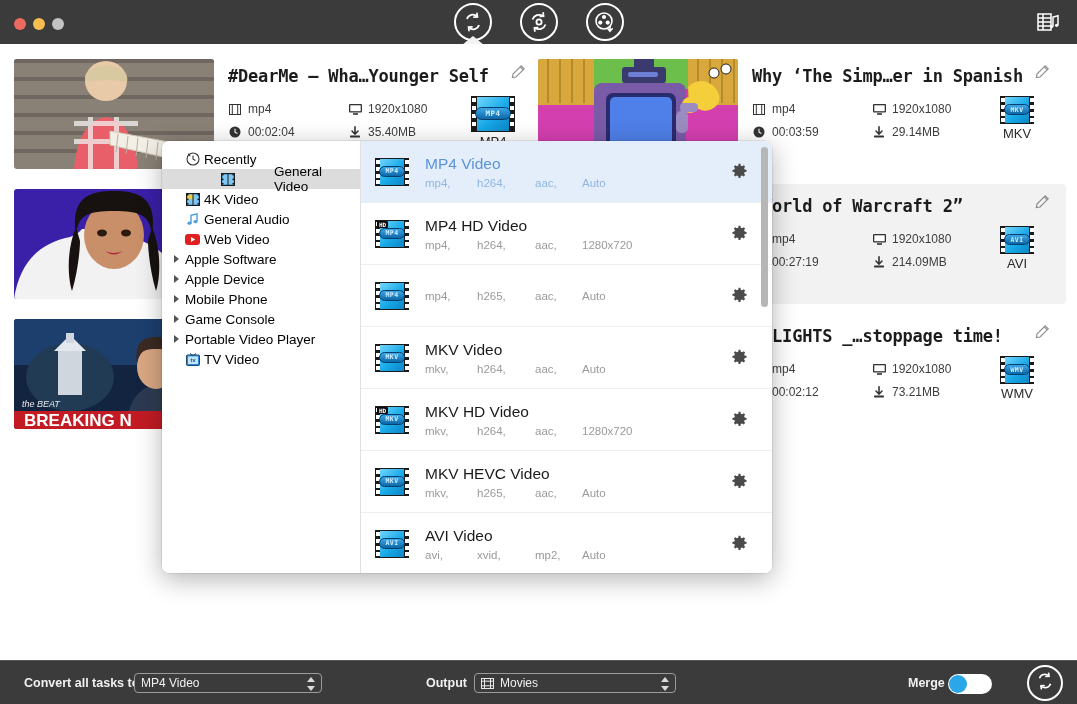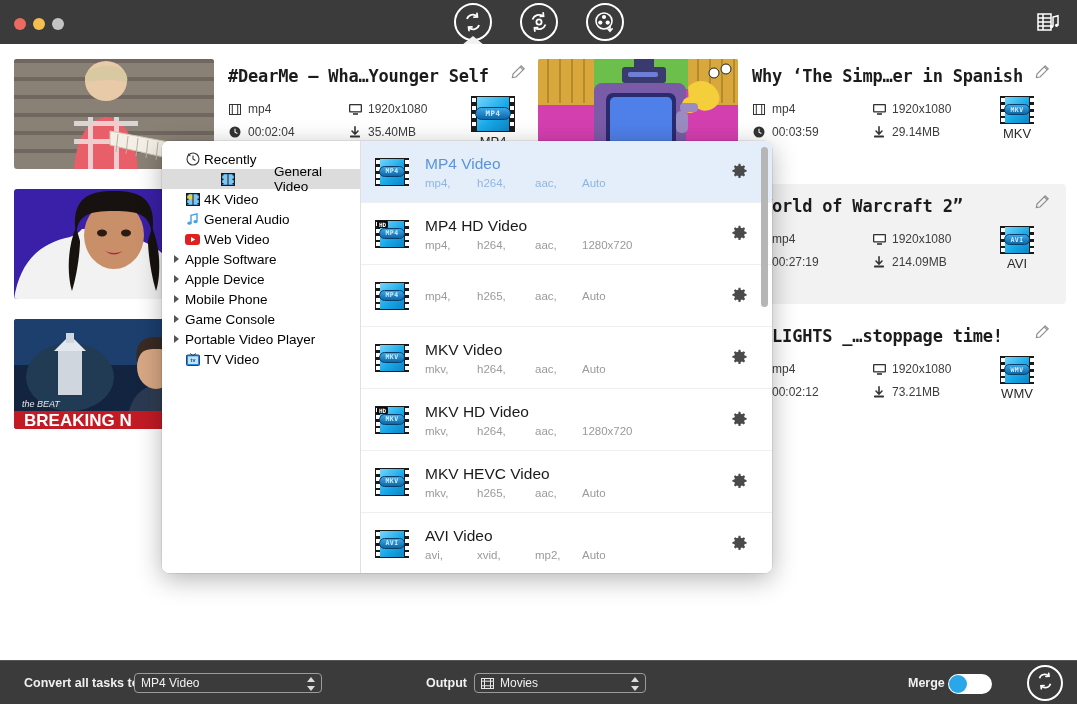--- a/index.html
+++ b/index.html
@@ -1037,21 +1037,21 @@
     <div class="bb-label" style="left:24px">Convert all tasks to</div>
     <div class="sel-ctl" style="left:134px; width:188px">
       <span>MP4 Video</span>
       <span class="stepper">
           <i class="up"></i>
           <i class="dn"></i>
         </span>
     </div>
 
     <div class="bb-label" style="left:426px">Output</div>
-    <div class="sel-ctl" style="left:474px; width:172px">
+    <div class="sel-ctl" style="left:474px; width:202px">
       <span style="margin-right:6px; display:flex">
         <svg width="13" height="11" viewBox="0 0 13 11" fill="none" stroke="#e8e8e8" stroke-width="1">
           <rect x=".5" y=".5" width="12" height="10"></rect>
             <path d="M3.5.5v10M9.5.5v10M.5 3.2h12M.5 7.8h12"></path>
         </svg>
       </span>
       <span>Movies</span>
       <span class="stepper">
           <i class="up"></i>
           <i class="dn"></i>

